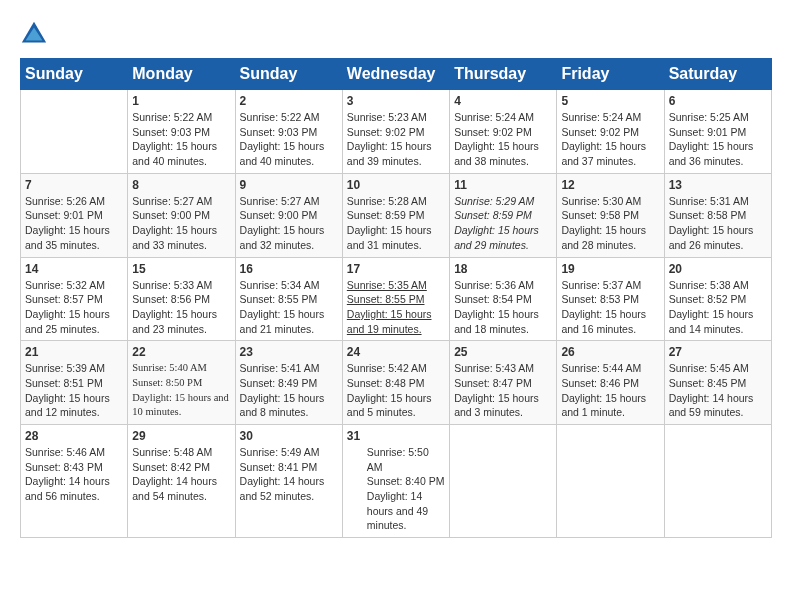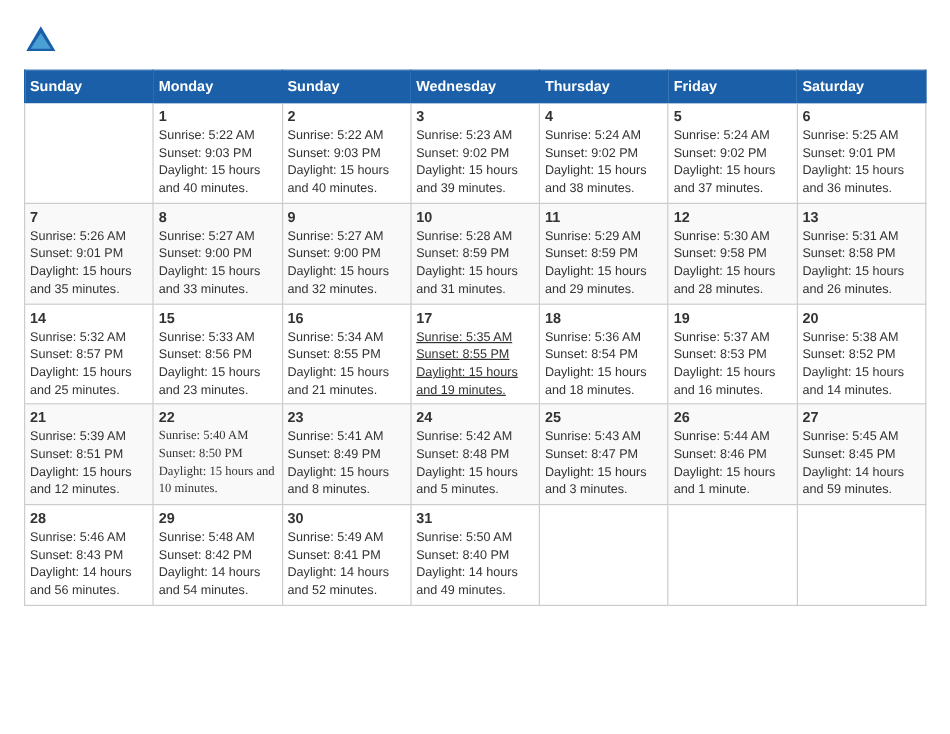--- a/index.html
+++ b/index.html
@@ -49,21 +49,21 @@
     table {
       width: 100%;
       border-collapse: collapse;
       font-size: 11px;
     }
     thead tr th {
       background-color: #1a5fa8;
       color: #fff;
       padding: 6px 4px;
       text-align: left;
-      font-size: 12px;
+      font-size: 16px;
       font-weight: bold;
       border: 1px solid #1a5fa8;
     }
     tbody tr td {
       border: 1px solid #ccc;
       vertical-align: top;
       padding: 4px;
       min-height: 80px;
       width: 14.28%;
     }
@@ -177,21 +177,21 @@
 Daylight: 15 hours and 32 minutes.</div>
         </td>
         <td>
           <div class="day-number">10</div>
           <div class="day-info" style="white-space: pre-line;">Sunrise: 5:28 AM
 Sunset: 8:59 PM
 Daylight: 15 hours and 31 minutes.</div>
         </td>
         <td>
           <div class="day-number">11</div>
-          <div class="day-info" style="white-space: pre-line;">Sunrise: 5:29 AM
+          <div class="day-info" style="white-space: pre-line; font-style: italic;">Sunrise: 5:29 AM
 Sunset: 8:59 PM
 Daylight: 15 hours and 29 minutes.</div>
         </td>
         <td>
           <div class="day-number">12</div>
           <div class="day-info" style="white-space: pre-line;">Sunrise: 5:30 AM
 Sunset: 9:58 PM
 Daylight: 15 hours and 28 minutes.</div>
         </td>
         <td>
@@ -303,21 +303,21 @@
 Daylight: 14 hours and 54 minutes.</div>
         </td>
         <td>
           <div class="day-number">30</div>
           <div class="day-info" style="white-space: pre-line;">Sunrise: 5:49 AM
 Sunset: 8:41 PM
 Daylight: 14 hours and 52 minutes.</div>
         </td>
         <td>
           <div class="day-number">31</div>
-          <div class="day-info" style="white-space: pre-line;">Sunrise: 5:50 AM
+          <div class="day-info" style="white-space: pre-line; margin-left: 20px;">Sunrise: 5:50 AM
 Sunset: 8:40 PM
 Daylight: 14 hours and 49 minutes.</div>
         </td>
         <td class="empty"></td>
         <td class="empty"></td>
         <td class="empty"></td>
       </tr>
     </tbody>
 </table>
 

